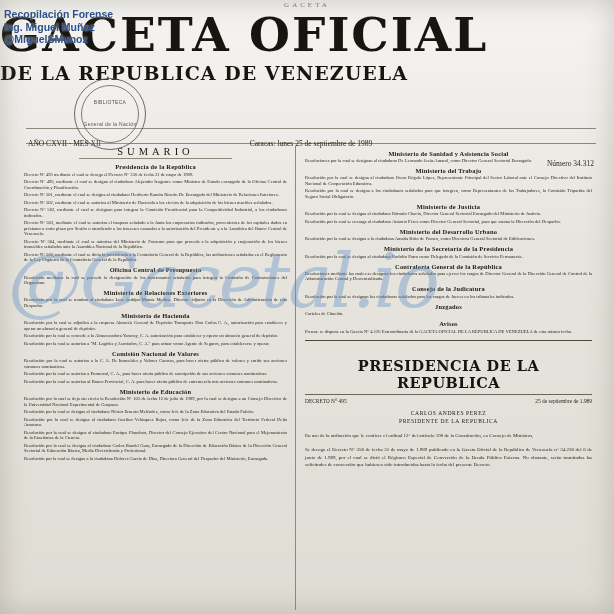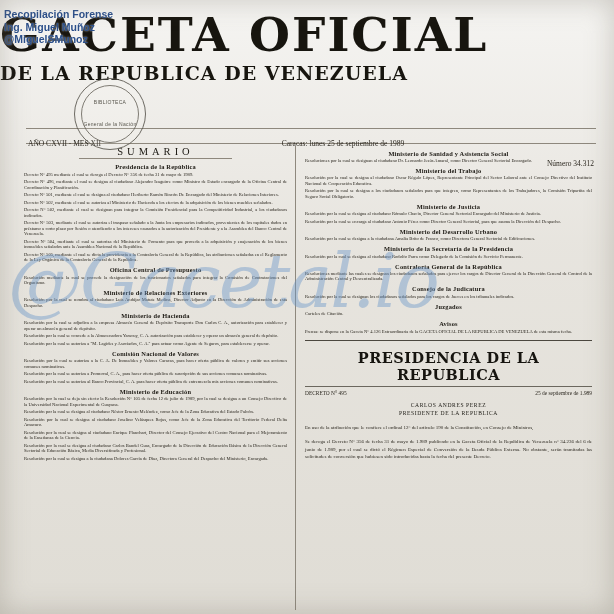--- a/index.html
+++ b/index.html
@@ -123,21 +123,21 @@
     z-index: 15;
   }
   #issue-line > div {
     position: absolute;
     font-family: "Liberation Serif", serif;
     font-size: 7.5px;
     color: #2b271f;
     top: 10px;
   }
   .iss-left  { left: 2px; }
-  .iss-mid   { left: 50%; transform: translateX(-50%); margin-left: 32px; }
+  .iss-mid   { left: 50%; transform: translateX(-50%); }
   .iss-right { right: 2px; margin-top: 20px; }
 
   
   #body-cols {
     position: absolute;
     top: 146px; left: 24px;
     width: 568px;
     height: 464px;
     display: flex;
     z-index: 10;
@@ -177,21 +177,21 @@
     line-height: 5.4px;
     color: #2a261e;
     text-align: justify;
     margin: 0 0 2.2px 0;
   }
 
   
   .pres-box {
     margin-top: 6px;
     border-top: 1.5px solid #4b473f;
-    padding-top: 8px;
+    padding-top: 16px;
   }
   .pres-title {
     text-align: center;
     font-family: "DejaVu Serif", serif;
     font-weight: bold;
     font-size: 14.5px;
     letter-spacing: .5px;
     color: #16140f;
     line-height: 17px;
   }
@@ -230,20 +230,21 @@
     box-shadow: inset 0 0 28px rgba(120,114,100,0.35);
     pointer-events: none;
     z-index: 50;
   }
 </style>
 </head>
 <body>
 
 <div id="page">
 
+  <div class="tinytop">GACETA</div>
 
   <div id="masthead">
     <div id="mast-title">GACETA OFICIAL</div>
     <div id="mast-sub">DE LA REPUBLICA DE VENEZUELA</div>
   </div>
 
   <div id="seal">
     <div id="seal-t1">BIBLIOTECA</div>
     <div id="seal-t2">General de la Nación</div>
   </div>

